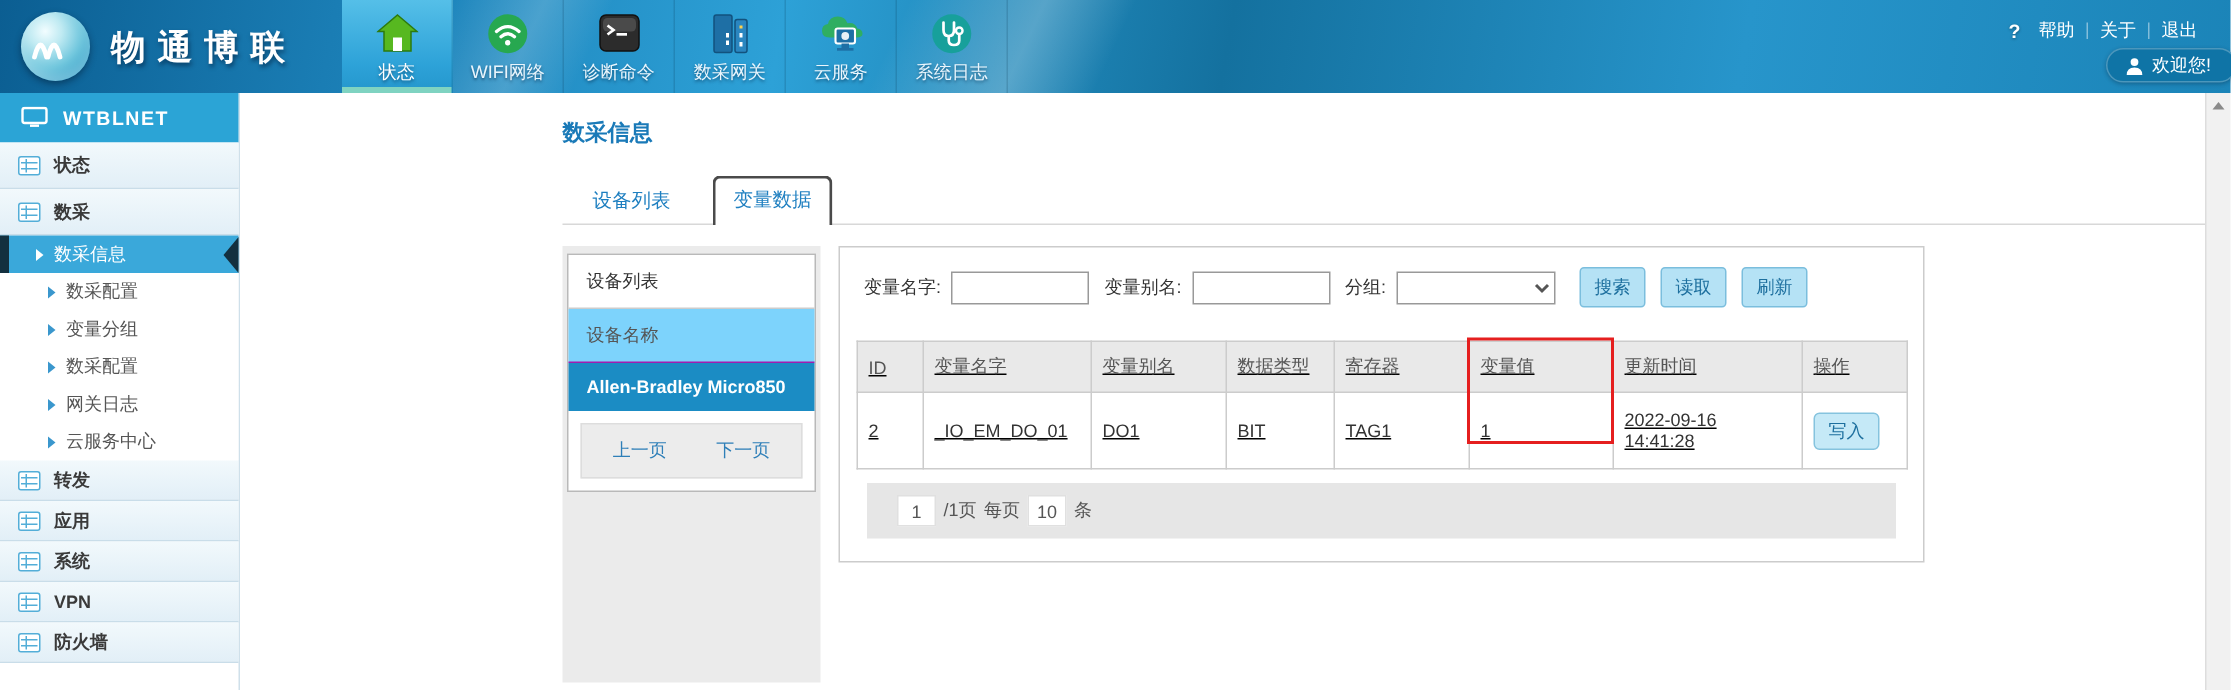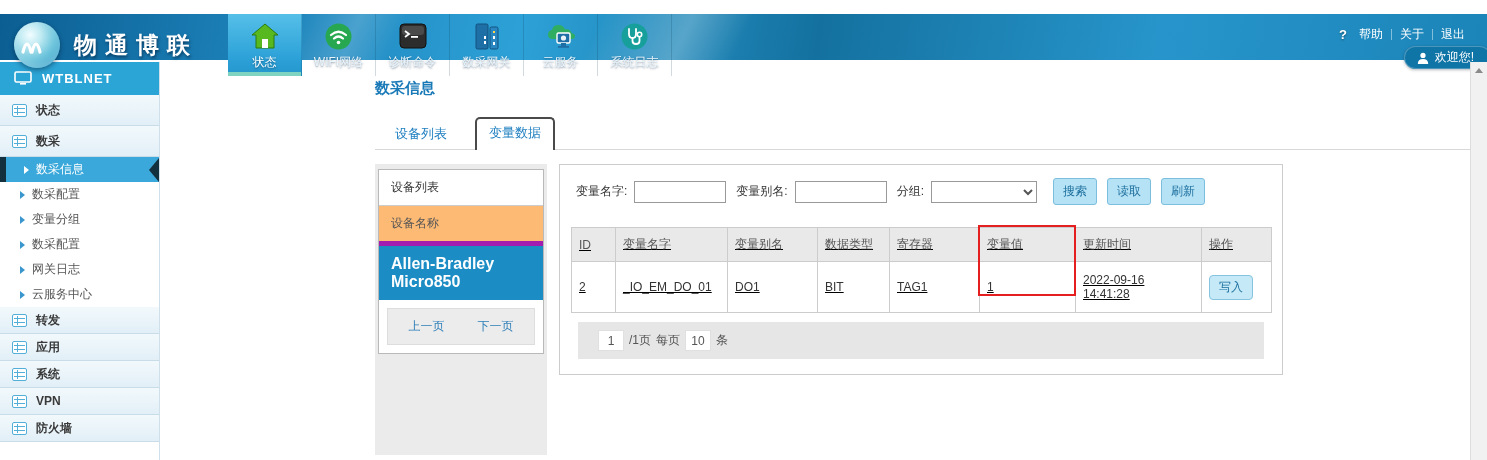--- a/index.html
+++ b/index.html
@@ -1,23 +1,23 @@
 <!DOCTYPE html>
 <html><head>
 <meta charset="utf-8">
 <style>
   * { margin:0; padding:0; box-sizing:border-box; }
   html,body { width:1487px; height:460px; overflow:hidden; font-family:"Liberation Sans","DejaVu Sans",sans-serif; background:#fff; }
 
   
-  .topbar { position:absolute; left:0; top:0; width:1487px; height:46px;
+  .topbar { position:absolute; left:0; top:0; width:1487px; height:62px;
     background:
       linear-gradient(115deg, rgba(255,255,255,0) 20%, rgba(255,255,255,.18) 24%, rgba(255,255,255,0) 27%, rgba(255,255,255,0) 40%, rgba(255,255,255,.25) 46%, rgba(255,255,255,0) 50%),
       linear-gradient(100deg, #0b5e92 0%, #1a7db4 15%, #2da1d7 35%, #14719f 55%, #2795cb 78%, #1b84b8 100%);
-    z-index:5;margin-top:14px; }
+    z-index:5; }
   .logo-wrap { position:absolute; left:14px; top:8px; display:flex; align-items:center; gap:14px; }
   .logo-sphere { width:46px; height:46px; border-radius:50%;
     background:radial-gradient(circle at 35% 28%, #f2fdff 0%, #bfeaf2 25%, #6fc6dd 55%, #2b9cc6 80%, #14729c 100%);
     box-shadow:0 2px 5px rgba(0,20,40,.45), inset 0 -4px 8px rgba(255,255,255,.35); position:relative; }
   .logo-sphere svg { position:absolute; left:7px; top:10px; }
   .logo-text { color:#fff; font-size:23px; font-weight:bold; letter-spacing:8px; text-shadow:1px 2px 3px rgba(0,30,60,.6); }
 
   .topnav { position:absolute; left:228px; top:0; height:62px; display:flex; }
   .nav-item { width:74px; height:62px; display:flex; flex-direction:column; align-items:center; justify-content:flex-start; padding-top:7px; gap:3px; cursor:pointer; border-right:1px solid rgba(8,50,80,.18); position:relative; }
   .nav-item .nav-ico { height:30px; display:flex; align-items:center; justify-content:center; }
@@ -33,39 +33,39 @@
   .welcome-pill { position:absolute; right:-4px; top:32px; height:23px; background:#0f74a6; border:1px solid rgba(255,255,255,.25); border-radius:12px; display:flex; align-items:center; gap:6px; padding:0 16px 0 12px; color:#fff; font-size:12px; cursor:pointer; box-shadow:0 1px 3px rgba(0,20,40,.3); }
 
   
   .sidebar { position:absolute; left:0; top:62px; width:160px; height:398px; background:#fff; border-right:1px solid #cfe0ea; z-index:4; }
   .side-header { height:33px; background:#2ba4d6; color:#fff; font-weight:bold; font-size:13px; display:flex; align-items:center; gap:10px; padding-left:14px; letter-spacing:1px; }
   .side-top { height:27px; display:flex; align-items:center; gap:9px; padding-left:12px; background:linear-gradient(180deg,#f2f9fc 0%,#e2eff7 100%); border-bottom:1px solid #c9dde9; color:#3a3a3a; font-size:12px; font-weight:bold; cursor:pointer; }
   .side-top.tall { height:31px; }
   .grid-ico { width:15px; height:13px; border:1px solid #53aed8; border-radius:2px; background:#fff; position:relative; flex:none; }
   .grid-ico::before { content:""; position:absolute; left:1px; right:1px; top:3px; height:1px; background:#53aed8; box-shadow:0 4px 0 #53aed8; }
   .grid-ico::after { content:""; position:absolute; top:1px; bottom:1px; left:4px; width:1px; background:#53aed8; }
-  .side-sub { height:25px; display:flex; align-items:center; gap:7px; padding-left:20px; background:#fff; color:#555; font-size:12px; cursor:pointer; }
+  .side-sub { height:25px; display:flex; align-items:center; gap:7px; padding-left:32px; background:#fff; color:#555; font-size:12px; cursor:pointer; }
   .side-sub .tri { width:0; height:0; border-top:4px solid transparent; border-bottom:4px solid transparent; border-left:5px solid #3a97cd; flex:none; }
   .side-sub.active { background:#3aa8da; color:#fff; position:relative; padding-left:18px; border-left:6px solid #13303f; }
   .side-sub.active .tri { border-left-color:#fff; }
   .side-sub.active::after { content:""; position:absolute; right:0; top:50%; margin-top:-12px; border-top:12px solid transparent; border-bottom:12px solid transparent; border-right:10px solid #13303f; }
 
   
   .main { position:absolute; left:160px; top:62px; width:1310px; height:398px; background:#fff; padding-left:215px; }
   .page-title { color:#1a7ab8; font-size:15px; font-weight:bold; margin-top:17px; }
   .tabs { display:flex; align-items:flex-end; gap:16px; margin-top:22px; border-bottom:1px solid #d8d8d8; padding-left:8px; height:30px; }
   .tab { color:#1e7fc0; font-size:13px; padding:5px 12px 6px; cursor:pointer; }
   .tab.active { background:#fff; border:2px solid #4a4a4a; border-bottom:none; border-radius:5px 5px 0 0; position:relative; top:1px; padding-bottom:8px; font-weight:normal; }
 
   .content-row { display:flex; align-items:flex-start; margin-top:14px; min-height:291px; }
   .device-col { width:172px; background:#ebebeb; align-self:stretch; padding:5px 3px; flex:none; }
   .device-box { background:#fff; border:1px solid #b9b9b9; }
   .device-box-title { padding:9px 12px; font-size:12px; color:#333; border-bottom:1px solid #ccc; }
-  .device-col-header { padding:9px 12px; font-size:12px; color:#555; background:#fdba74; border-bottom:5px solid #a21caf; }
-  .device-row { padding:9px 12px; font-size:16px; color:#fff; font-weight:bold; background:#1b8cc4; cursor:pointer; }
+  .device-col-header { padding:9px 12px; font-size:12px; color:#555; background:#7dd3fc; border-bottom:1px solid #a21caf; }
+  .device-row { padding:9px 12px; font-size:12px; color:#fff; font-weight:bold; background:#1b8cc4; cursor:pointer; }
   .device-pager { margin:8px; background:#ececec; border:1px solid #ddd; display:flex; justify-content:space-around; padding:9px 4px; }
   .device-pager span { color:#2e7fb8; font-size:12px; cursor:pointer; }
 
   .panel { margin-left:12px; width:724px; border:1px solid #ccc; background:#fff; flex:none; }
   .filter-row { display:flex; align-items:center; padding:13px 10px 22px; font-size:12px; color:#333; gap:4px; }
   .filter-row label { margin-left:6px; }
   .filter-row input[type=text] { width:92px; height:22px; border:1px solid #999; margin-left:3px; }
   .filter-row select { width:106px; height:22px; border:1px solid #999; margin-left:3px; background:#fff; color:#555; }
   .btn { background:#b5e2f5; border:1px solid #7bbedd; color:#1d6f9e; font-size:12px; padding:4px 9px; border-radius:3px; margin-left:6px; cursor:pointer; font-family:inherit; }
   .btn:first-of-type { margin-left:12px; }

